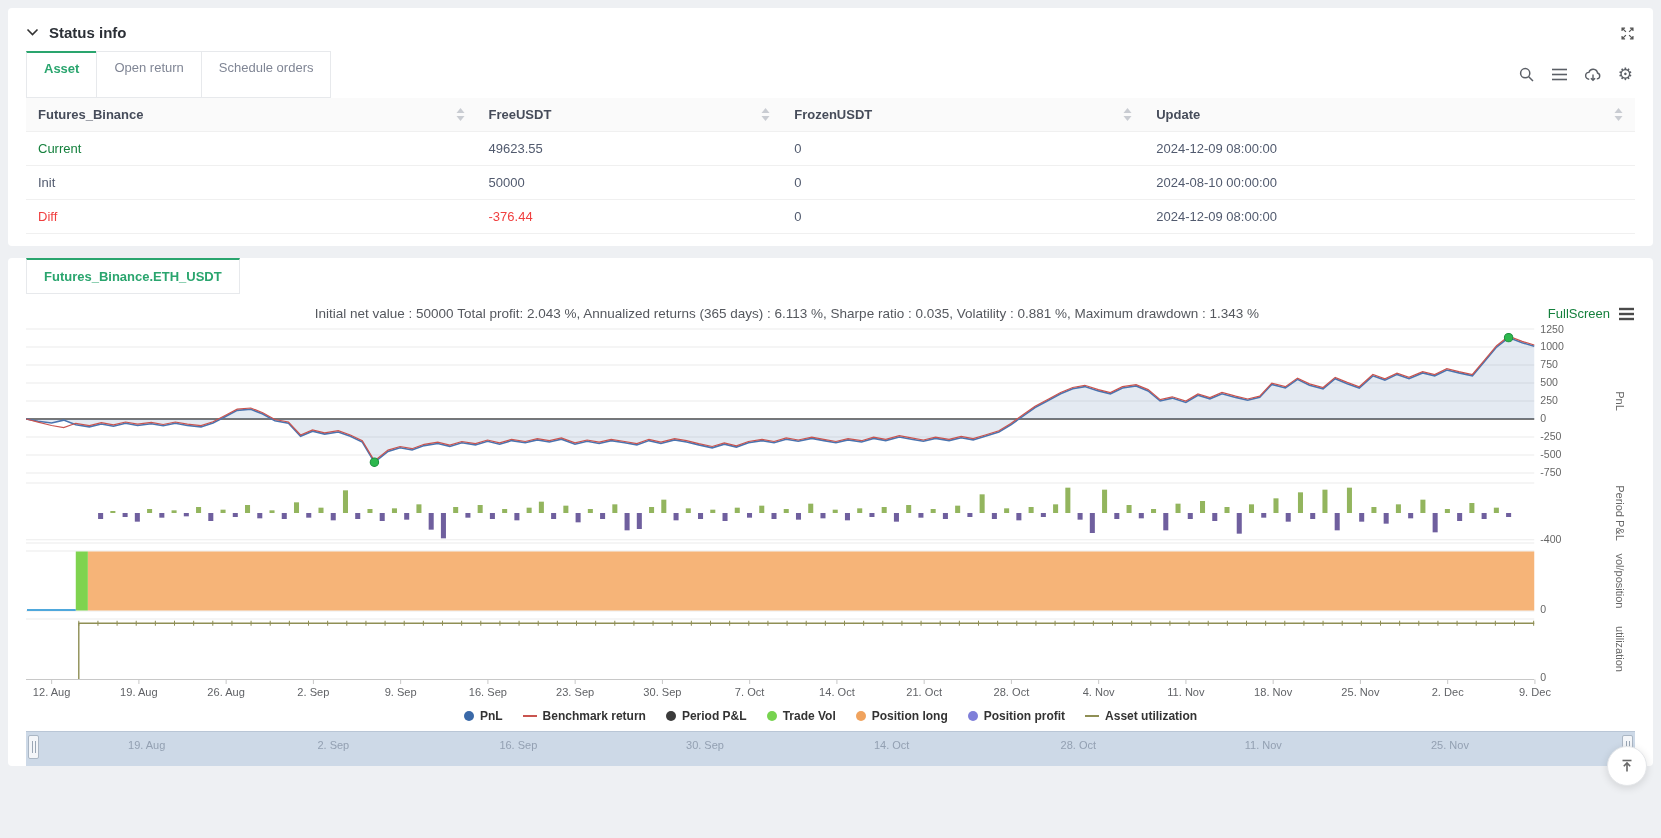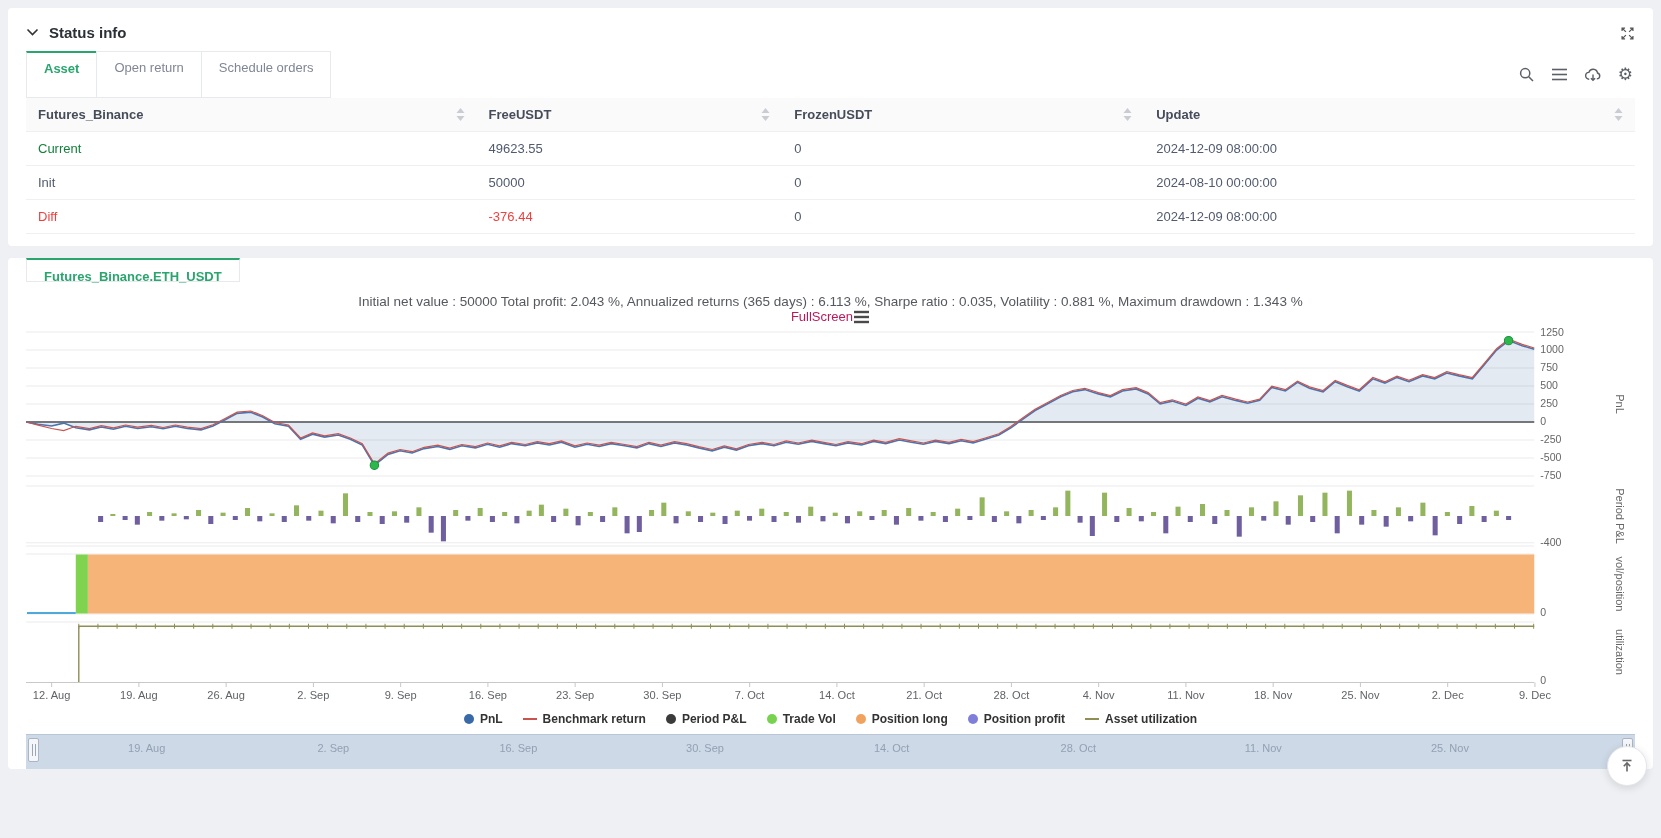--- a/index.html
+++ b/index.html
@@ -20,23 +20,23 @@
   .tb-icon{display:inline-flex;cursor:pointer;color:#5b5f66;}
   
   table{width:100%;border-collapse:collapse;font-size:13px;}
   th{background:#fafafa;text-align:left;font-weight:bold;color:#464c5a;padding:0;}
   th .th-in{display:flex;align-items:center;justify-content:space-between;padding:9px 12px;gap:8px;}
   td{padding:9px 12px;border-bottom:1px solid #f0f0f0;color:#515a6e;}
   tr.first td{border-top:1px solid #f0f0f0;}
   td.link{color:#15803d;cursor:pointer;}
   td.red{color:#f03f3f;}
   
-  .summary-row{display:flex;align-items:center;margin-top:12px;flex-direction:column;}
+  .summary-row{display:flex;align-items:flex-start;margin-top:12px;}
   .summary-text{flex:1;text-align:center;font-size:13.5px;color:#55585e;}
-  .fullscreen{display:flex;align-items:center;font-size:13px;color:#be185d;cursor:pointer;}
+  .fullscreen{display:flex;align-items:center;gap:8px;font-size:13px;color:#15803d;cursor:pointer;}
   .zoom-row{display:flex;align-items:center;gap:7px;margin:10px 0 0 2px;font-size:12.5px;color:#8a8f99;}
   .zbtn{padding:2px 9px;border-radius:3px;background:#f6f7f8;color:#c4c8cd;font-size:12px;cursor:pointer;}
   .zbtn.active{background:#e4eaf6;color:#2f3540;font-weight:bold;}
   .chart-wrap{margin-top:4px;}
   
   .legend{display:flex;justify-content:center;gap:20px;align-items:center;margin-top:2px;
           font-size:12px;font-weight:bold;color:#333;}
   .legend .item{display:inline-flex;align-items:center;gap:6px;cursor:pointer;}
   .lg-dot{width:10px;height:10px;border-radius:50%;display:inline-block;}
   .lg-line{width:14px;height:2.5px;display:inline-block;}
@@ -172,21 +172,21 @@
           <td>2024-12-09 08:00:00</td>
         </tr>
       </tbody>
   </table>
   <div style="height:12px"></div>
 </div>
 
 <div class="card" style="margin-top:12px;">
 
   <div class="tabs">
-    <div class="tab active" style="height:24px;line-height:34px;">Futures_Binance.ETH_USDT</div>
+    <div class="tab active" style="height:36px;line-height:34px;">Futures_Binance.ETH_USDT</div>
   </div>
 
   <div class="summary-row">
     <div class="summary-text">Initial net value : 50000 Total profit: 2.043 %, Annualized returns (365 days) : 6.113 %, Sharpe ratio : 0.035, Volatility : 0.881 %, Maximum drawdown : 1.343 %</div>
     <div class="fullscreen">
       <span>FullScreen</span>
       <svg width="17" height="14" viewBox="0 0 17 14" stroke="#4a4a4a" stroke-width="2.4">
           <line x1="1" y1="2" x2="16" y2="2"></line>
           <line x1="1" y1="7" x2="16" y2="7"></line>
           <line x1="1" y1="12" x2="16" y2="12"></line>

